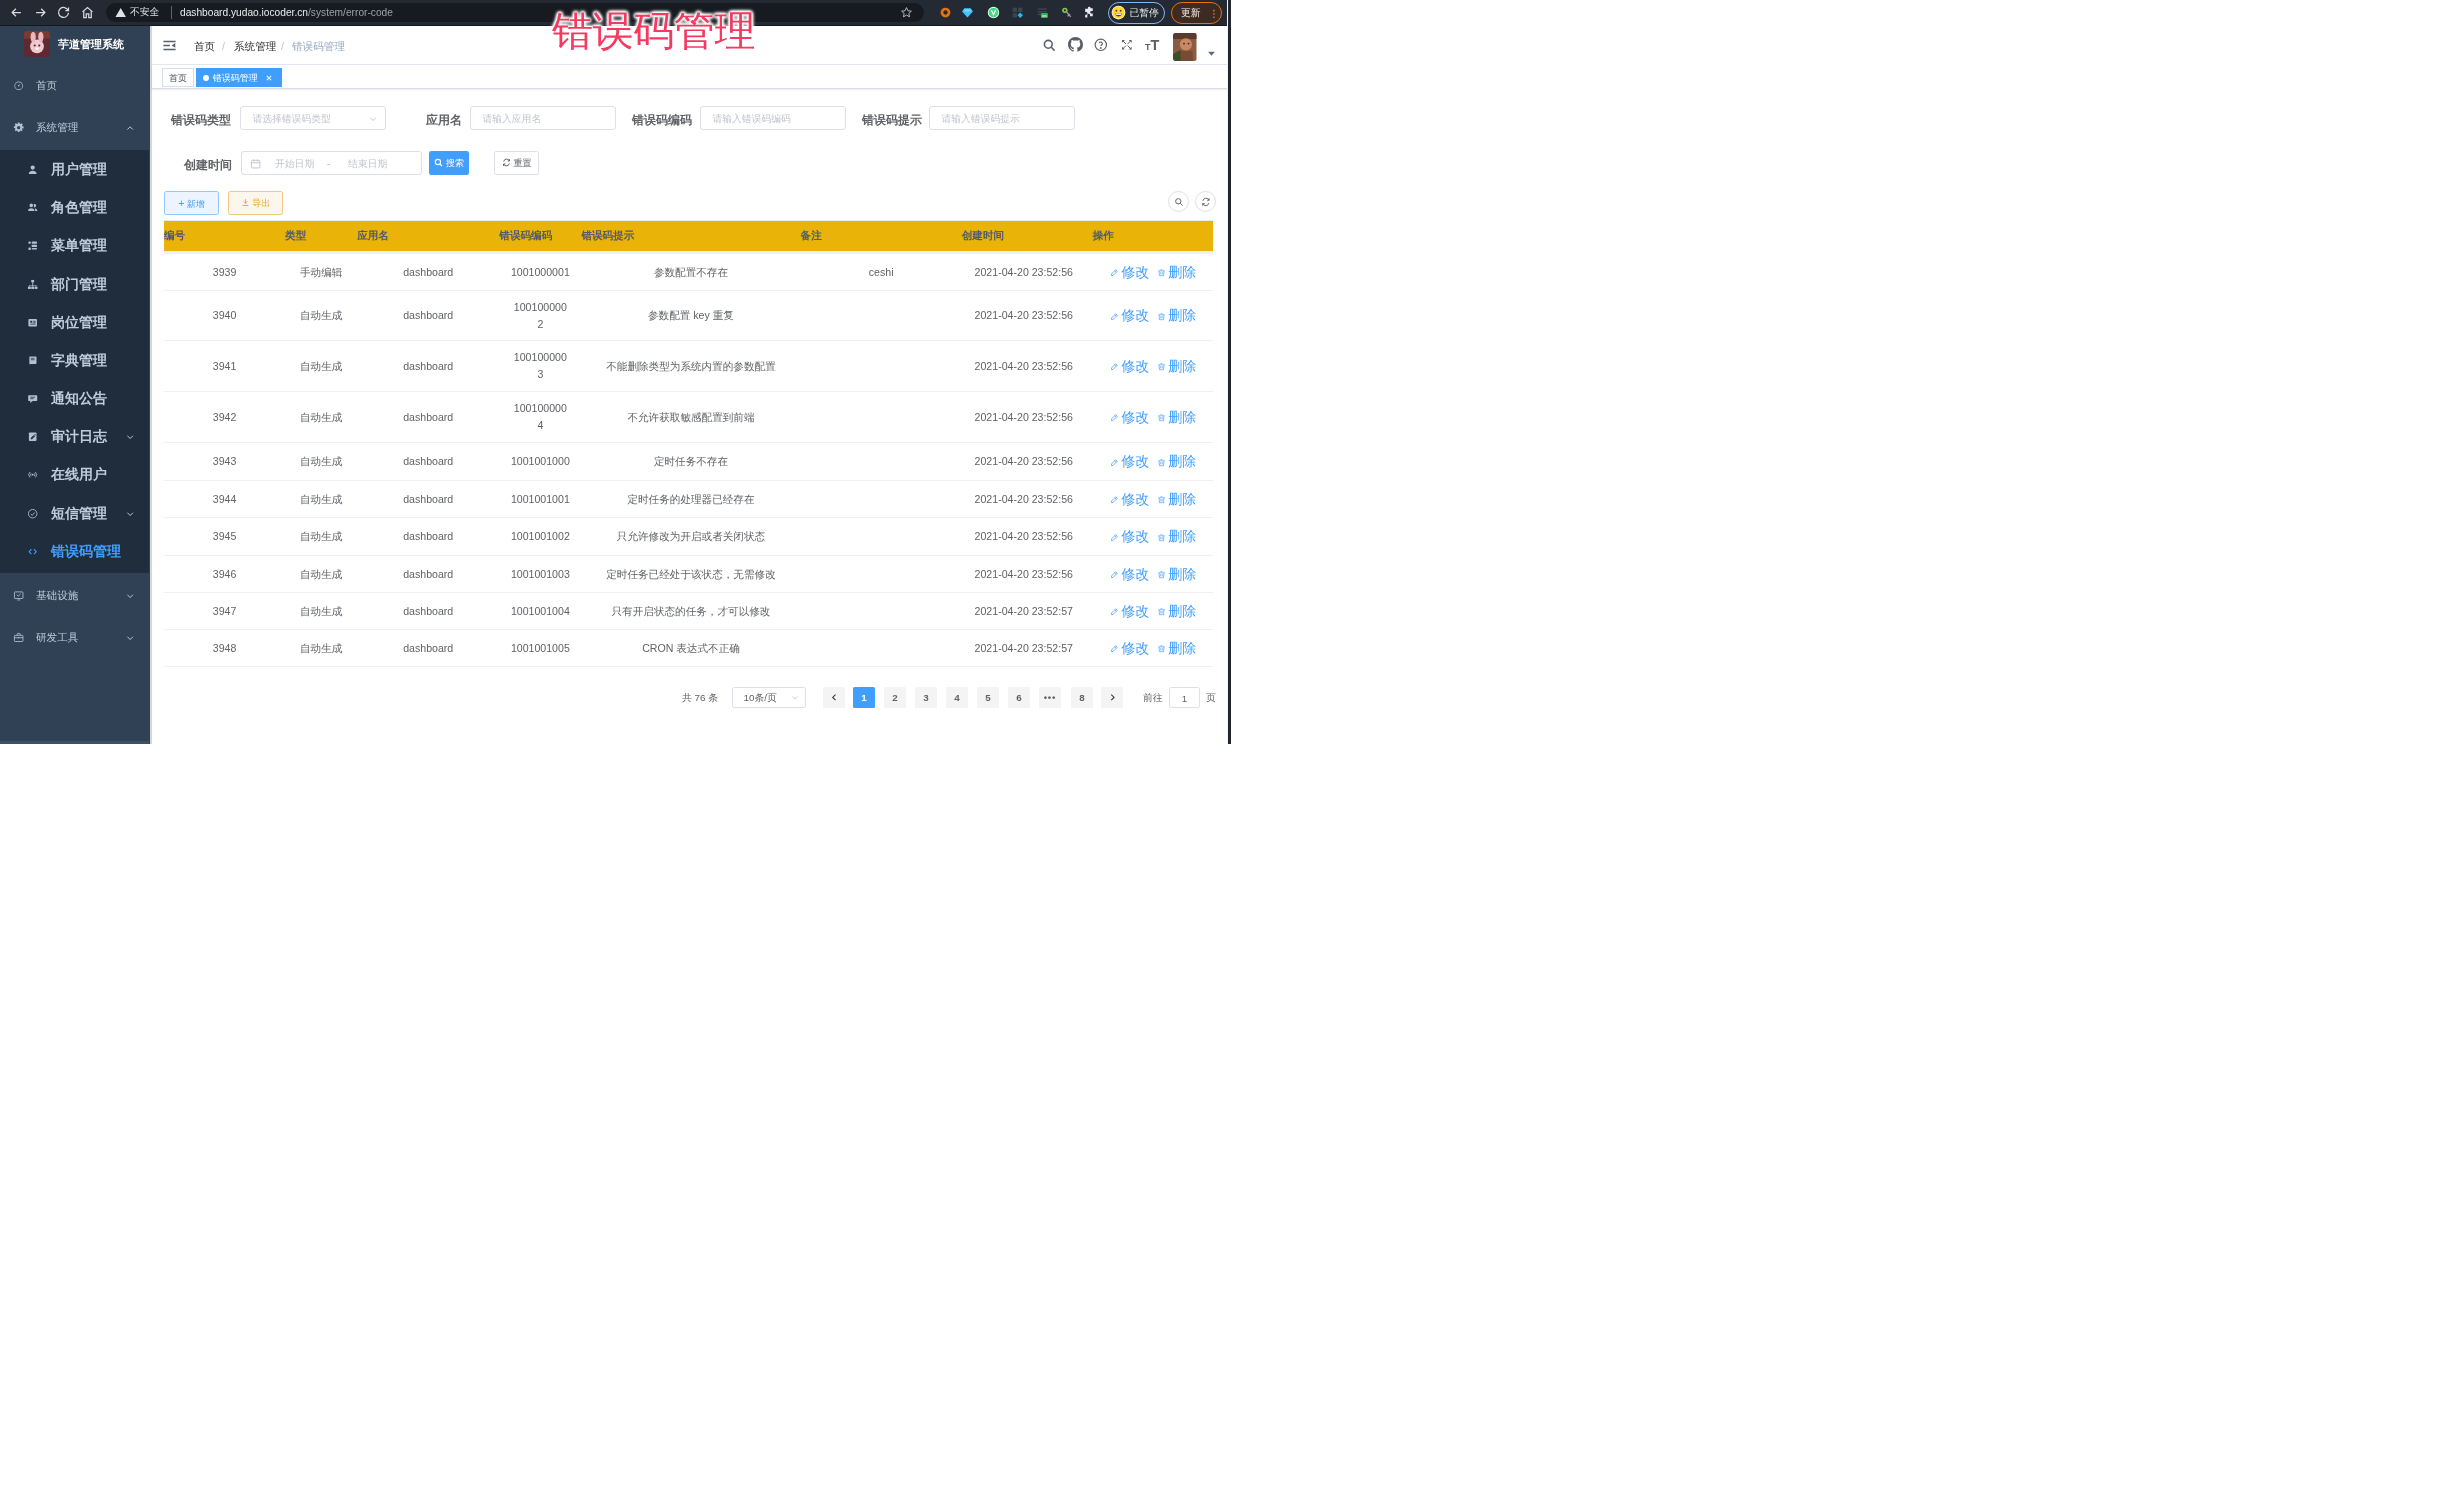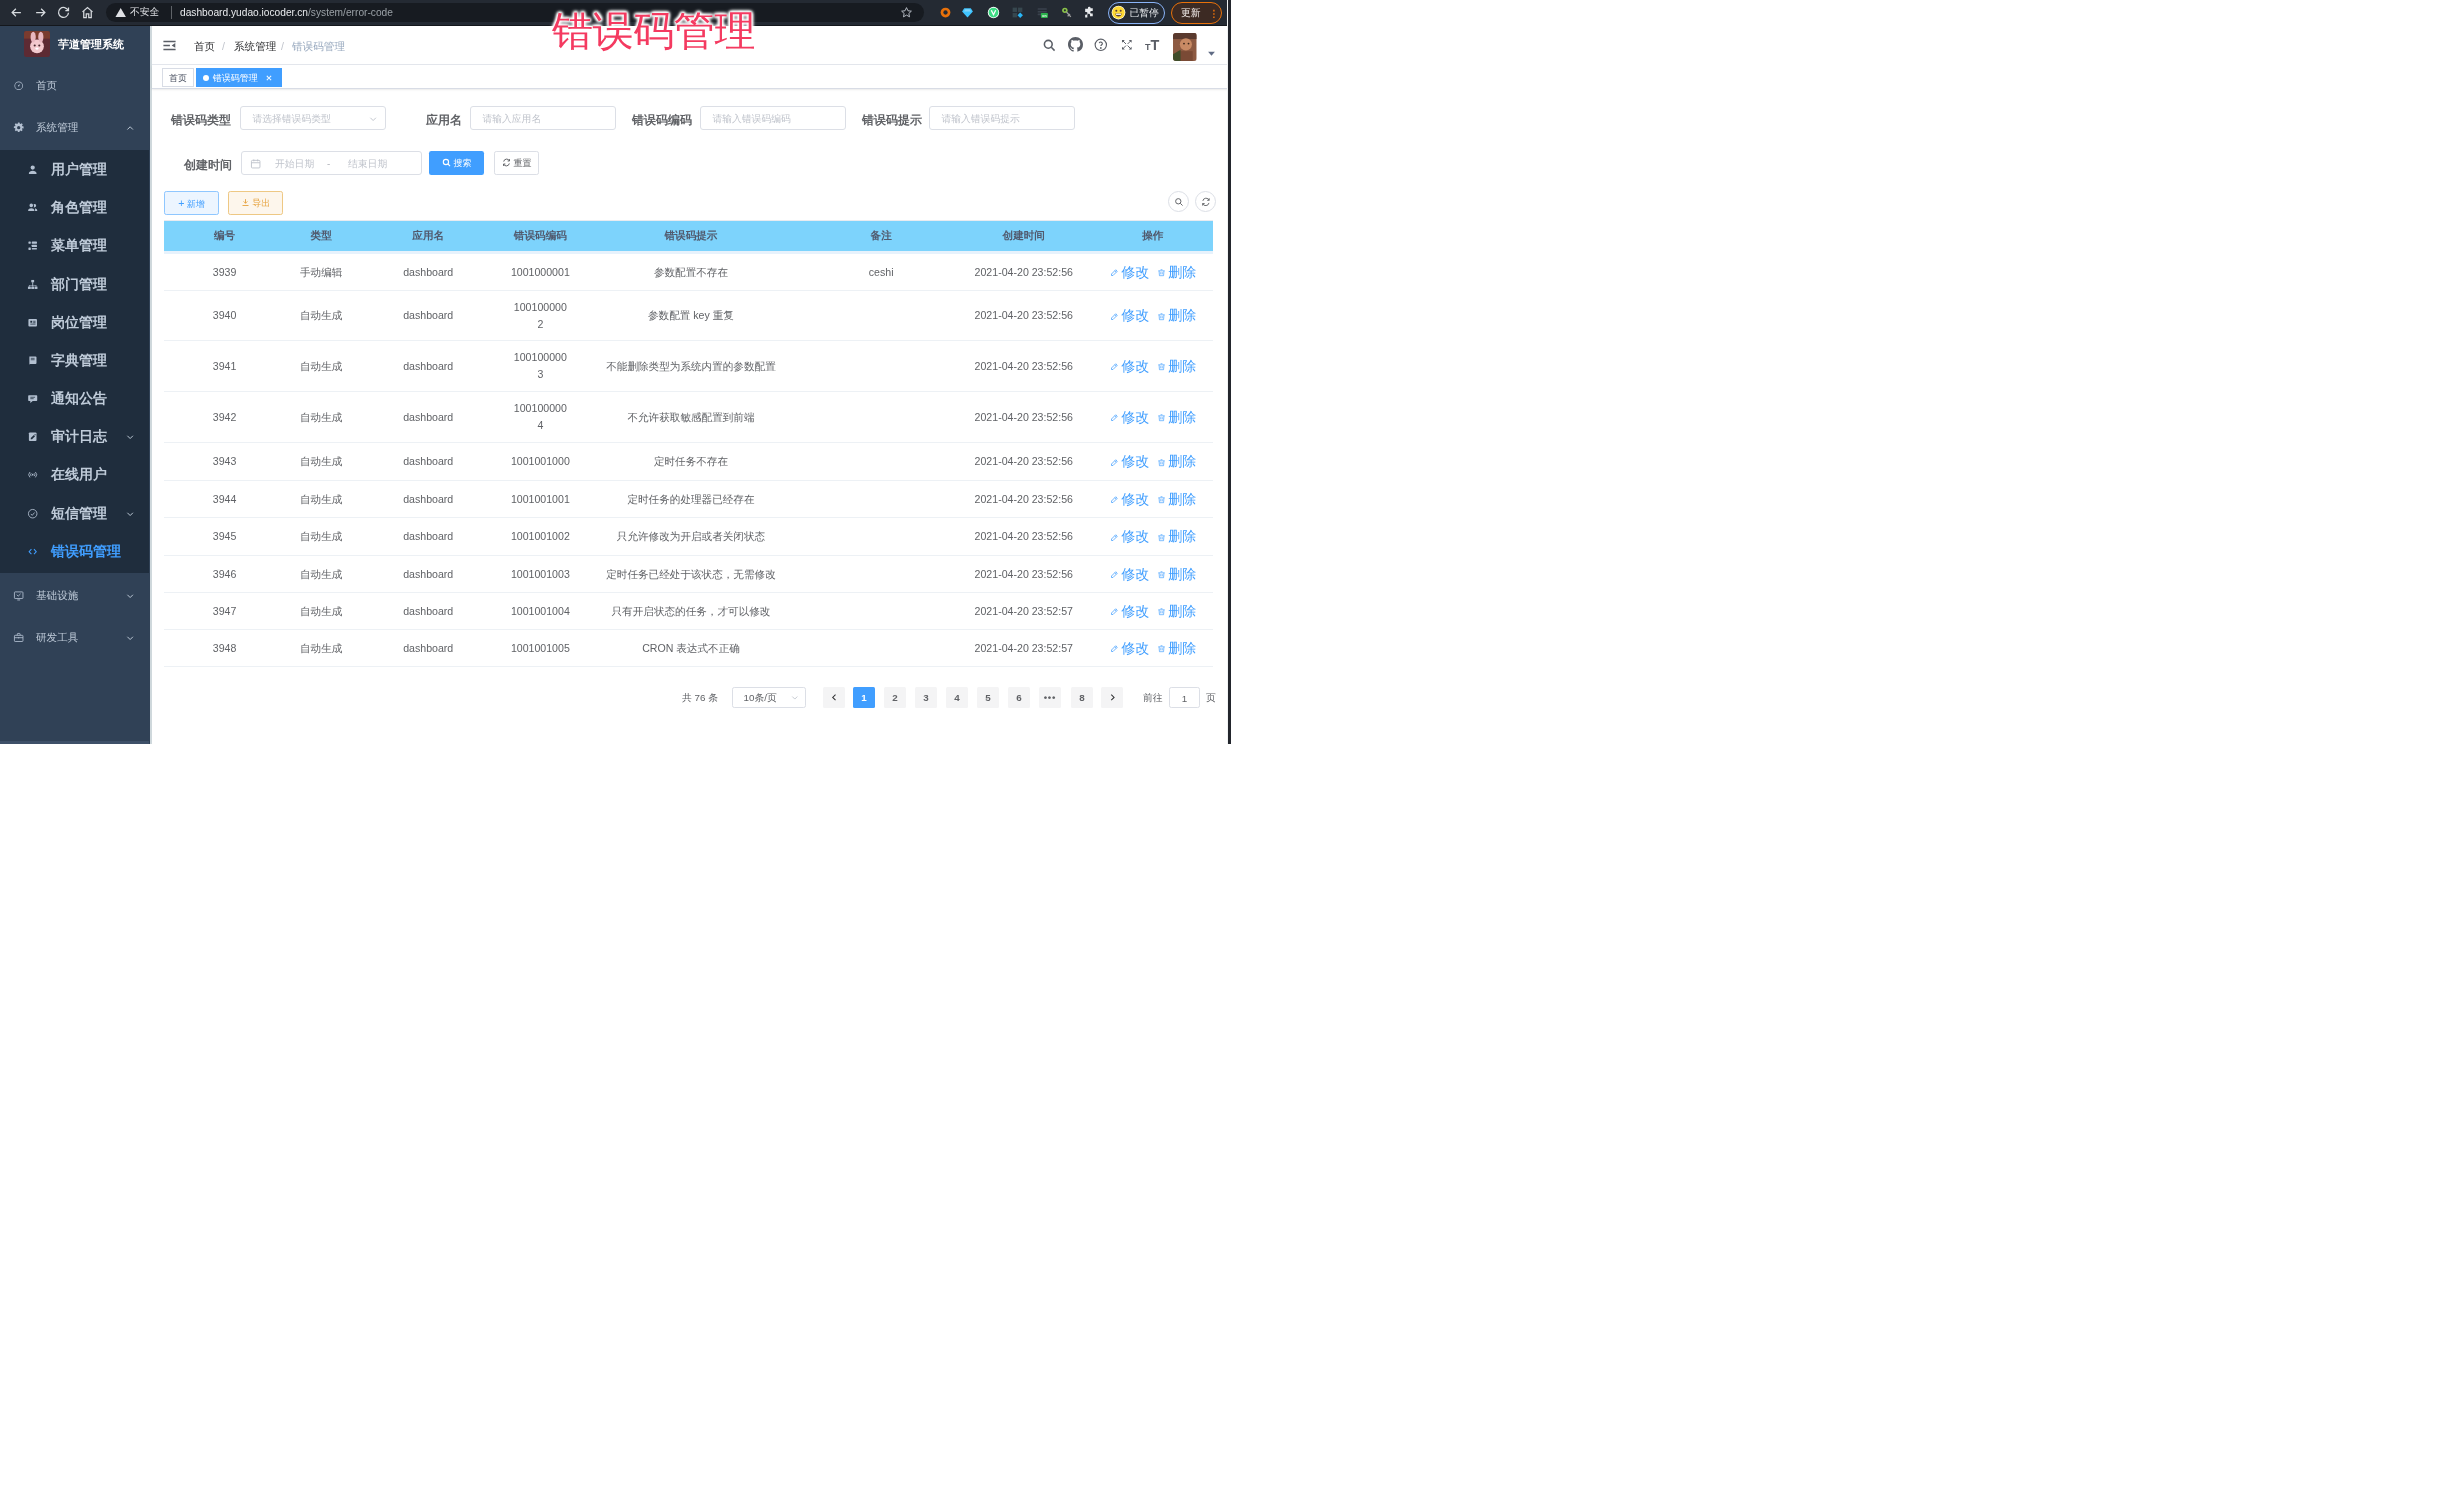--- a/index.html
+++ b/index.html
@@ -59,22 +59,22 @@
 .flabel { position:absolute; font-size:12px; font-weight:700; color:#606266; text-align:right; }
 .finput { position:absolute; height:24px; border:0.8px solid #dcdfe6; border-radius:3px; background:#fff;
   font-size:9.8px; color:#c0c4cc; line-height:23px; }
 .finput .ph { padding-left:11.4px; }
 .fsel .ar { position:absolute; right:7.6px; top:7.6px; width:8.3px; height:8.3px; }
 
 .btn { position:absolute; height:24px; border-radius:2.3px; font-size:9px; text-align:center; }
 
 #tbl { position:absolute; left:164px; top:220px; width:1049px; }
 #tbl table { width:1049px; border-collapse:collapse; table-layout:fixed; }
-#tbl th { background:#7dd3fc; color:#515a6e; font-size:10.6px; font-weight:700; height:32px; padding:0;
-  border-top:1.1px solid #e9ebf0; border-bottom:3.4px solid #e7f2fc; text-align:center; }
+#tbl th { background:#eab308; color:#515a6e; font-size:10.6px; font-weight:700; height:32px; padding:0;
+  border-top:1.1px solid #e9ebf0; border-bottom:3.4px solid #e7f2fc; text-align:left; }
 #tbl td { font-size:10.6px; color:#606266; text-align:center; padding:0 7.6px;
   border-bottom:1.5px solid #edf1f5; line-height:16.7px; vertical-align:middle; }
 #tbl .op { color:#409eff; font-size:14px; padding-left:15px; }
 #tbl .op .lk { margin:0 3.8px; white-space:nowrap; }
 #tbl .op svg { vertical-align:-0.8px; margin-right:2.3px; }
 
 #pager { position:absolute; left:0px; top:685px; width:1231px; height:24px; font-size:9.8px; color:#606266; }
 .pg { position:absolute; top:1.5px; height:21px; line-height:21px; }
 .pbox { position:absolute; top:1.5px; width:22px; height:21px; line-height:21px; background:#f4f4f5; color:#606266;
   text-align:center; border-radius:1.5px; font-weight:700; font-size:9.8px; }
@@ -385,21 +385,21 @@
   <div class="flabel" style="left:156px;top:157px;width:76px;">创建时间</div>
   <div class="finput" style="left:241px;top:151px;width:181px;">
     <svg class="abs" style="left:8.3px;top:6px;" width="11.4" height="11.4" viewBox="0 0 24 24" fill="none" stroke="#c0c4cc" stroke-width="2">
         <rect x="3" y="5" width="18" height="16" rx="2"></rect>
         <path d="M3 10h18M8 3v4M16 3v4"></path>
       </svg>
     <span class="abs" style="left:33px;">开始日期</span>
     <span class="abs" style="left:85px;color:#a8abb2;">-</span>
     <span class="abs" style="left:106px;">结束日期</span>
   </div>
-  <div class="btn" style="left:429px;top:151px;width:55px;background:#409eff;color:#fff;line-height:24px;">
+  <div class="btn" style="left:429px;top:151px;width:40px;background:#409eff;color:#fff;line-height:24px;">
     <svg style="vertical-align:-1.1px;margin-right:3px;" width="9" height="9" viewBox="0 0 24 24" fill="none" stroke="#fff" stroke-width="3">
         <circle cx="10.5" cy="10.5" r="7"></circle>
         <path d="M16 16l5.5 5.5"></path>
       </svg>搜索</div>
   <div class="btn" style="left:494px;top:151px;width:45px;border:0.8px solid #dcdfe6;color:#606266;line-height:23px;background:#fff;">
     <svg style="vertical-align:-1.1px;margin-right:3px;" width="9" height="9" viewBox="0 0 24 24" fill="none" stroke="#606266" stroke-width="2.6">
         <path d="M20 8A8.1 8.1 0 0 0 4.5 9.5M4 16a8.1 8.1 0 0 0 15.5-1.5"></path>
         <path d="M20 3v5h-5M4 21v-5h5"></path>
       </svg>重置</div>
 </div>

